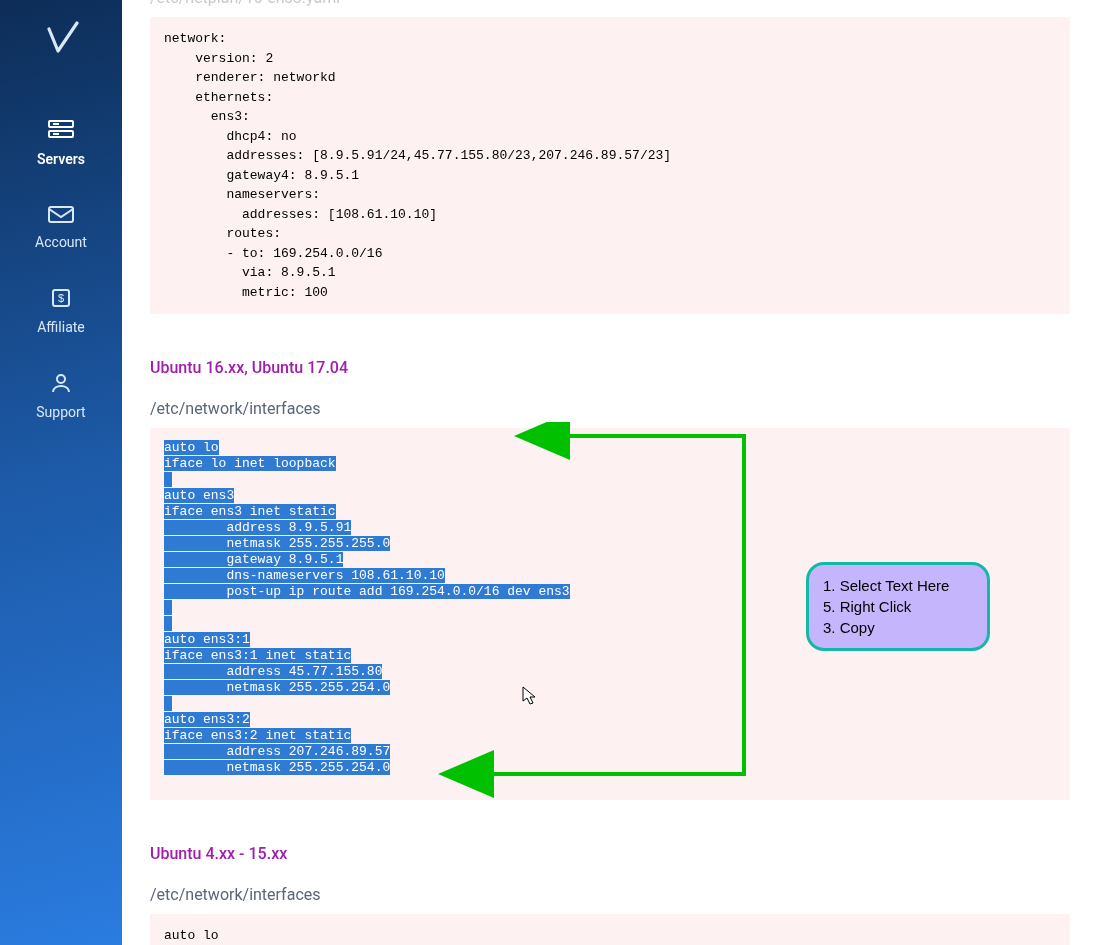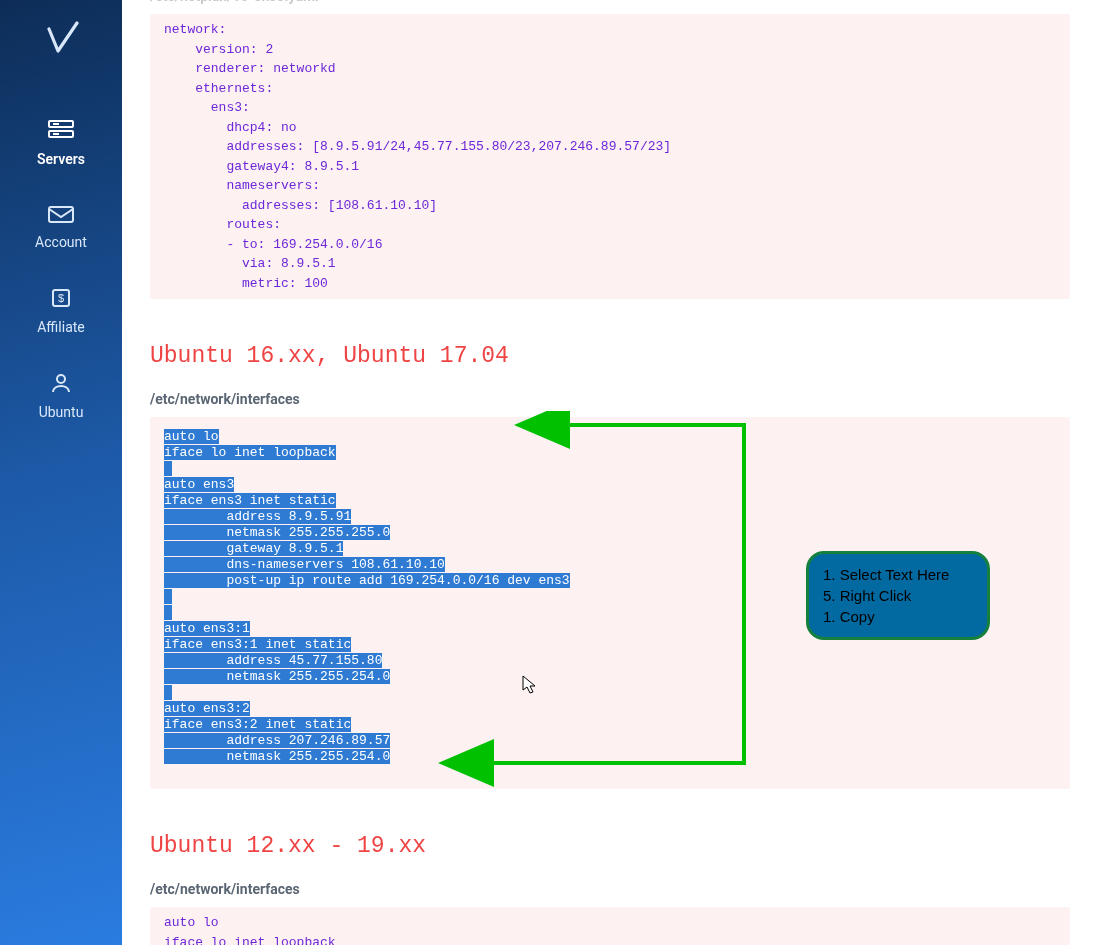--- a/index.html
+++ b/index.html
@@ -52,43 +52,42 @@
 
   
   .main {
     flex: 1;
     overflow-y: scroll;
     height: 945px;
     padding: 0 28px 40px 28px;
     position: relative;
   }
   .file-path {
-    font-size: 14px;
+    font-size: 16px;
     color: #5a6673;
-    font-weight: 700;
+    font-weight: 400;
     margin: 22px 0 10px 0;
   }
   .file-path.truncated-top { margin-top: -12px; opacity: .35; }
 
   h2.section {
-    font-size: 23px;
-    color: #ef4444;
+    font-size: 16px;
+    color: #a21caf;
     font-weight: 500;
     margin: 44px 0 4px 0;
-    font-family: Liberation Mono, monospace;
   }
 
   pre.code {
     background: #fdf1f1;
     border-radius: 2px;
-    padding: 6px 14px;
+    padding: 12px 14px;
     font-family: "Consolas", "Menlo", "Courier New", monospace;
     font-size: 13px;
     line-height: 1.5;
-    color: #6d28d9;
+    color: #000000;
     white-space: pre;
     overflow: hidden;
     margin-bottom: 12px;
   }
 
   
   .code-wrap {
     position: relative;
     background: #fdf1f1;
     border-radius: 2px;
@@ -117,23 +116,23 @@
     position: absolute;
     pointer-events: none;
   }
 
   
   .callout {
     position: absolute;
     left: 656px;
     top: 134px;
     width: 184px;
-    border: 3px solid #15803d;
+    border: 3px solid #14b8a6;
     border-radius: 18px;
-    background: #0369a1;
+    background: #c4b5fd;
     padding: 10px 14px 10px 14px;
     font-family: Arial, sans-serif;
     font-size: 15px;
     color: #000;
     line-height: 1.4;
   }
 
   
   .main::-webkit-scrollbar { width: 14px; }
   .main::-webkit-scrollbar-track { background: #f1f1f1; }
@@ -178,21 +177,21 @@
       </span>
       <span>Affiliate</span>
     </div>
     <div class="nav-item">
       <span class="icon">
         <svg width="24" height="24" viewBox="0 0 24 24" fill="none" stroke="currentColor" stroke-width="2">
           <circle cx="12" cy="8" r="4"></circle>
           <path d="M4 21c0-4 4-6 8-6s8 2 8 6"></path>
         </svg>
       </span>
-      <span>Ubuntu</span>
+      <span>Support</span>
     </div>
   </div>
 </nav>
 
 <main class="main">
 
   <div class="file-path truncated-top">/etc/netplan/10-ens3.yaml</div>
 
   <pre class="code">network:
     version: 2
@@ -249,27 +248,27 @@
         <marker id="ah2" markerWidth="14" markerHeight="12" refX="2" refY="6" orient="auto">
           <polygon points="14,0 0,6 14,12" fill="#00c000"></polygon>
         </marker>
       </defs>
       <path d="M 18 170 L 316 170 L 316 4" stroke="#00c000" stroke-width="4" fill="none" marker-start="url(#ah2)"></path>
     </svg>
 
     <div class="callout">
       <div>1. Select Text Here</div>
       <div>5. Right Click</div>
-      <div>1. Copy</div>
+      <div>3. Copy</div>
     </div>
 
     <svg class="cursor-svg" width="16" height="20" viewBox="0 0 16 20">
       <path d="M1 1 L1 15 L5 12 L8 18 L11 17 L8 11 L13 11 Z" fill="#fff" stroke="#000" stroke-width="1"></path>
     </svg>
   </div>
 
-  <h2 class="section">Ubuntu 12.xx - 19.xx</h2>
+  <h2 class="section">Ubuntu 4.xx - 15.xx</h2>
   <div class="file-path">/etc/network/interfaces</div>
 
   <pre class="code" style="margin-bottom:0;">auto lo
 iface lo inet loopback</pre>
 
 </main>
 
 </body></html>

